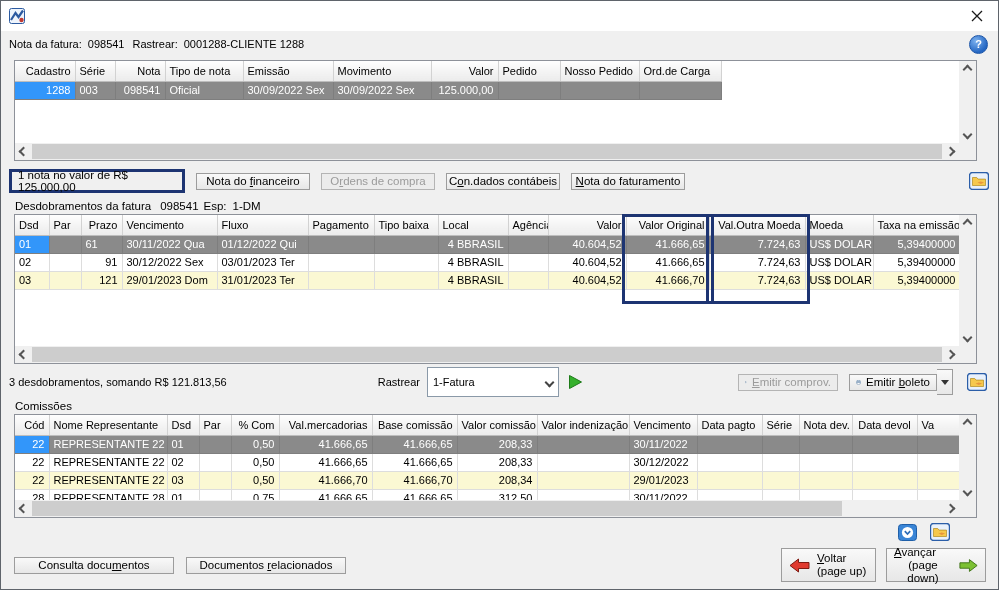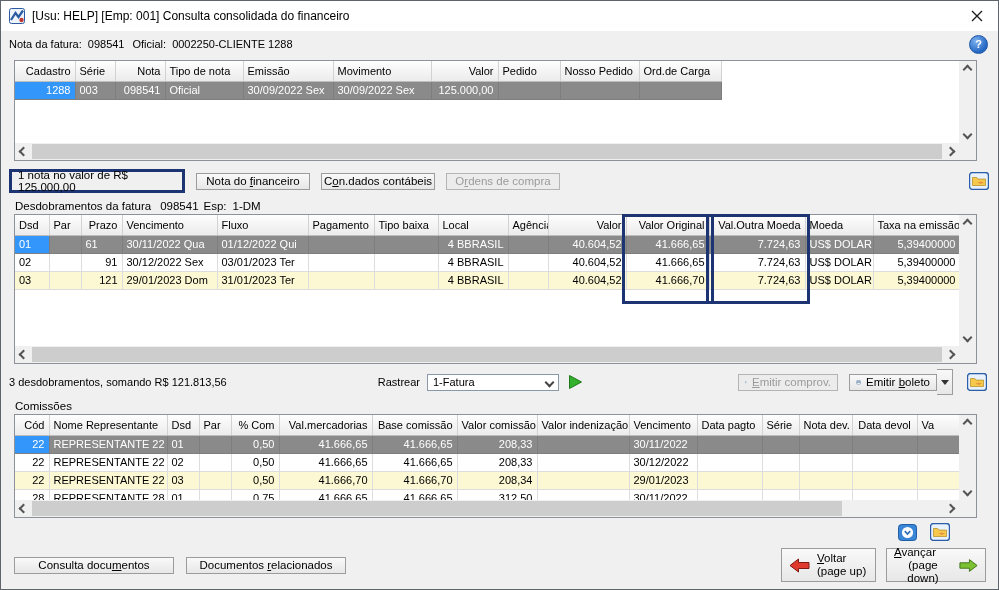--- a/index.html
+++ b/index.html
@@ -41,21 +41,21 @@
   .row-actions1{flex:none;display:flex;align-items:center;margin:6px 8px 0 8px;height:28px;gap:11px;}
   .navy-note{box-sizing:border-box;border:3px solid #1d3472;height:24px;width:176px;display:flex;align-items:center;padding:0 6px;font-size:11.5px;flex:none;}
   .btn{box-sizing:border-box;height:17px;background:linear-gradient(#f9f9f9,#e7e7e7);border:1px solid #9c9c9c;
     font-family:inherit;font-size:11.5px;display:inline-flex;align-items:center;justify-content:center;white-space:nowrap;padding:0 6px;}
   .btn.w114{width:114px;flex:none;}
   .btn.disabled{color:#9b9b9b;background:#ececec;border-color:#b4b4b4;}
   .ak{text-decoration:underline;}
   .icon-btn{flex:none;width:22px;height:20px;display:flex;align-items:center;justify-content:center;background:none;border:none;padding:0;}
   .section-label{flex:none;display:flex;gap:9px;margin:5px 0 2px 14px;font-size:11.5px;}
   .row-actions2{flex:none;display:flex;align-items:center;margin:5px 10px 0 8px;height:26px;}
-  .combo{box-sizing:border-box;width:132px;height:17px;background:#fff;border:1px solid #8a99a8;display:flex;align-items:center;padding-left:5px;margin-left:7px;}
+  .combo{box-sizing:border-box;width:132px;height:30px;background:#fff;border:1px solid #8a99a8;display:flex;align-items:center;padding-left:5px;margin-left:7px;}
   .combo .cbx{margin-left:auto;width:16px;display:flex;justify-content:center;}
   .split-arrow{box-sizing:border-box;width:16px;height:26px;background:linear-gradient(#f9f9f9,#e7e7e7);border:1px solid #9c9c9c;border-left:none;display:flex;align-items:center;justify-content:center;padding:0;}
   .tri-down{width:0;height:0;border-left:4px solid transparent;border-right:4px solid transparent;border-top:5px solid #333;}
   .icons-row{flex:none;display:flex;justify-content:flex-end;gap:11px;margin:4px 47px 0 0;height:19px;}
   
   .footer{flex:none;display:flex;align-items:center;margin:7px 12px 0 13px;}
   .btn.w160{width:160px;flex:none;}
   .nav-btn{box-sizing:border-box;height:34px;background:linear-gradient(#f9f9f9,#e7e7e7);border:1px solid #9c9c9c;
     display:flex;align-items:center;gap:7px;padding:0 7px;font-family:inherit;font-size:11.5px;}
   .nav-txt{display:flex;flex-direction:column;align-items:flex-start;line-height:13px;}
@@ -67,33 +67,32 @@
 <div class="window">
 
   <div class="titlebar">
     <span style="display:flex;">
       <svg width="16" height="16" viewBox="0 0 16 16">
           <rect x="0.5" y="0.5" width="15" height="15" rx="2" fill="#eef4fc" stroke="#2c5aa0"></rect>
           <path d="M2 12 L6.5 5 L9.5 9 L14 2.5" stroke="#2c5aa0" stroke-width="2.2" fill="none"></path>
           <circle cx="12.5" cy="12" r="2.2" fill="#c23a32"></circle>
         </svg>
     </span>
-    <span class="title">[Usu: HELP] [Emp: 001] Consulta consolidada do financeiro</span>
     <span class="close-btn">
       <svg width="12" height="12" viewBox="0 0 12 12">
           <path d="M1 1 L11 11 M11 1 L1 11" stroke="#1a1a1a" stroke-width="1.3"></path>
         </svg>
     </span>
   </div>
 
   <div class="infobar">
     <span>Nota da fatura:</span>
     <span>098541</span>
-    <span style="margin-left:2px;">Oficial:</span>
-    <span>0002250-CLIENTE 1288</span>
+    <span style="margin-left:2px;">Rastrear:</span>
+    <span>0001288-CLIENTE 1288</span>
     <span class="help-btn">?</span>
   </div>
 
   <div class="grid-box" style="height:101px;margin-top:3px;">
     <div class="grid-viewport">
         <table class="grid" style="width: 706px;">
           <colgroup>
             <col style="width: 60px;">
             <col style="width: 40px;">
             <col style="width: 50px;">
@@ -155,25 +154,28 @@
     <div class="corner"></div>
   </div>
 
   <div class="row-actions1">
     <div class="navy-note">
       <span>1 nota no valor de R$ 125.000,00</span>
     </div>
     <button class="btn w114">
         <span><span>Nota do </span><span class="ak">f</span><span>inanceiro</span></span>
       </button>
+    <button class="btn w114 disabled">
+        <span><span>O</span><span class="ak">r</span><span>dens de compra</span></span>
+      </button>
     <button class="btn w114">
         <span><span>C</span><span class="ak">o</span><span>n.dados contábeis</span></span>
       </button>
-    <button class="btn w114 disabled">
-        <span><span>O</span><span class="ak">r</span><span>dens de compra</span></span>
+    <button class="btn w114">
+        <span><span></span><span class="ak">N</span><span>ota do faturamento</span></span>
       </button>
     <button class="icon-btn" style="margin-left:auto;">
       <svg width="20" height="18" viewBox="0 0 20 18">
           <rect x="0.5" y="0.5" width="19" height="17" rx="3" fill="#e9f1fb" stroke="#2b5ea8" stroke-width="1.4"></rect>
           <path d="M3.5 5.5 h4.2 l1.4 1.6 h7.4 v6.4 H3.5 z" fill="#f6c84c" stroke="#b08a1e" stroke-width="0.7"></path>
           <path d="M8.5 10.6 l3.2 -1.1 3.4 1.1 -3.2 1.4 z" fill="#e8963d"></path>
         </svg>
     </button>
   </div>
 

